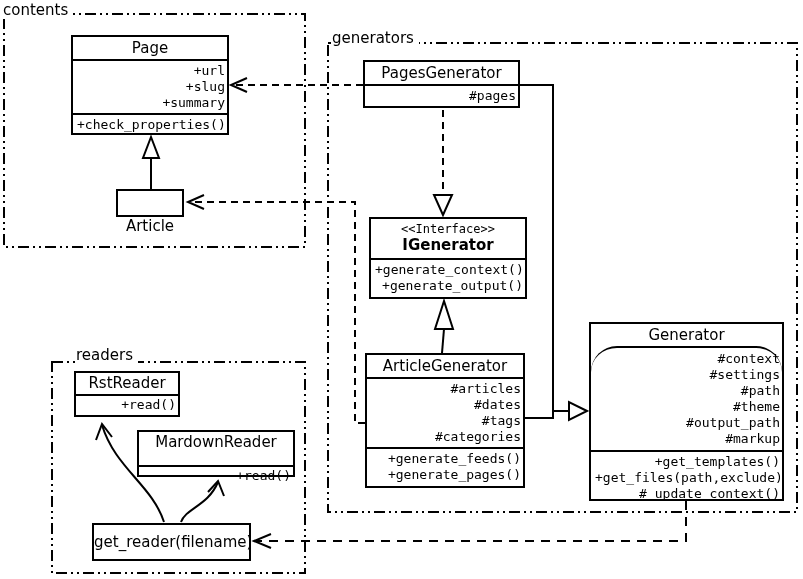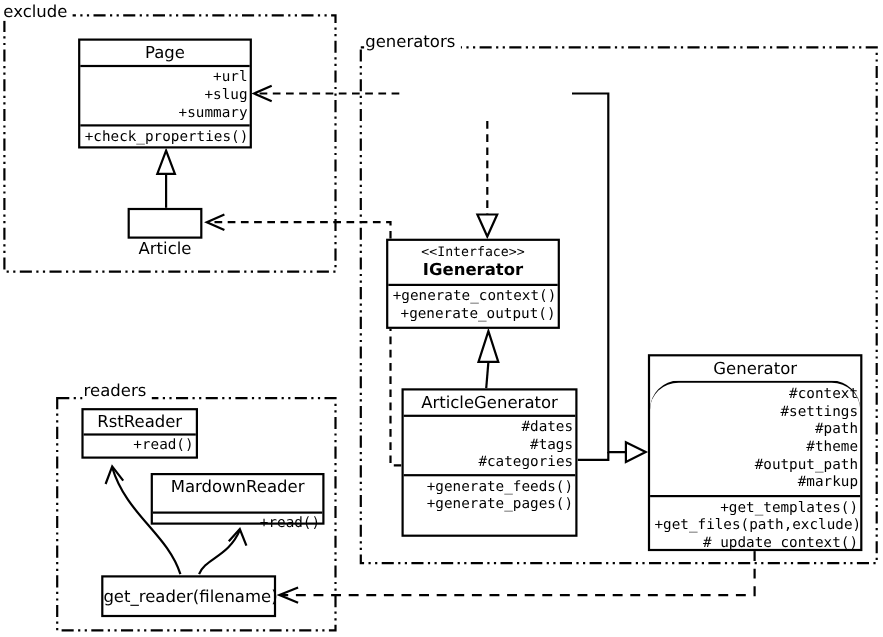--- a/index.html
+++ b/index.html
@@ -72,55 +72,62 @@
       <path d="M164,522 C152,485 115,468 102,425"></path>
       <polyline points="96,440 102,424 112,437"></polyline>
       <path d="M181,522 C186,508 208,506 218,482"></path>
       <polyline points="208,492 218,481 224,496"></polyline>
 
       <line x1="151" y1="189" x2="151" y2="158"></line>
       <polygon points="151,137 143,158 159,158" fill="#ffffff"></polygon>
     </g>
   </svg>
 
-  <div class="pkg-label" style="left:2px; top:1px;">exclude</div>
+  <div class="pkg-label" style="left:2px; top:1px;">contents</div>
   <div class="pkg-label" style="left:331px; top:29px;">generators</div>
   <div class="pkg-label" style="left:49px; top:346px;margin-left:26px;">readers</div>
 
   <div class="cls" style="left:71px; top:35px; width:158px; height:100px;">
     <div class="title">Page</div>
     <div class="sep compart">
       <div class="mono">+url</div>
       <div class="mono">+slug</div>
       <div class="mono">+summary</div>
     </div>
     <div class="sep compart">
       <div class="mono">+check_properties()</div>
     </div>
   </div>
 
   <div class="cls" style="left:116px; top:189px; width:68px; height:28px;">
     <div class="title" style="padding:2px 0;margin-top:24px;">Article</div>
   </div>
 
+  <div class="cls" style="left:363px; top:60px; width:157px; height:48px;">
+    <div class="title">PagesGenerator</div>
+    <div class="sep compart">
+      <div class="mono">#pages</div>
+    </div>
+  </div>
 
-  <div class="cls" style="left:351px; top:217px; width:158px; height:82px;">
+  <div class="cls" style="left:369px; top:217px; width:158px; height:82px;">
     <div>
       <div class="stereo">&lt;&lt;Interface&gt;&gt;</div>
       <div class="iface-name">IGenerator</div>
     </div>
     <div class="sep compart">
       <div class="mono">+generate_context()</div>
       <div class="mono">+generate_output()</div>
     </div>
   </div>
 
   <div class="cls" style="left:365px; top:353px; width:160px; height:135px;">
     <div class="title">ArticleGenerator</div>
     <div class="sep compart">
+      <div class="mono">#articles</div>
       <div class="mono">#dates</div>
       <div class="mono">#tags</div>
       <div class="mono">#categories</div>
     </div>
     <div class="sep compart">
       <div class="mono">+generate_feeds()</div>
       <div class="mono">+generate_pages()</div>
     </div>
   </div>
 

